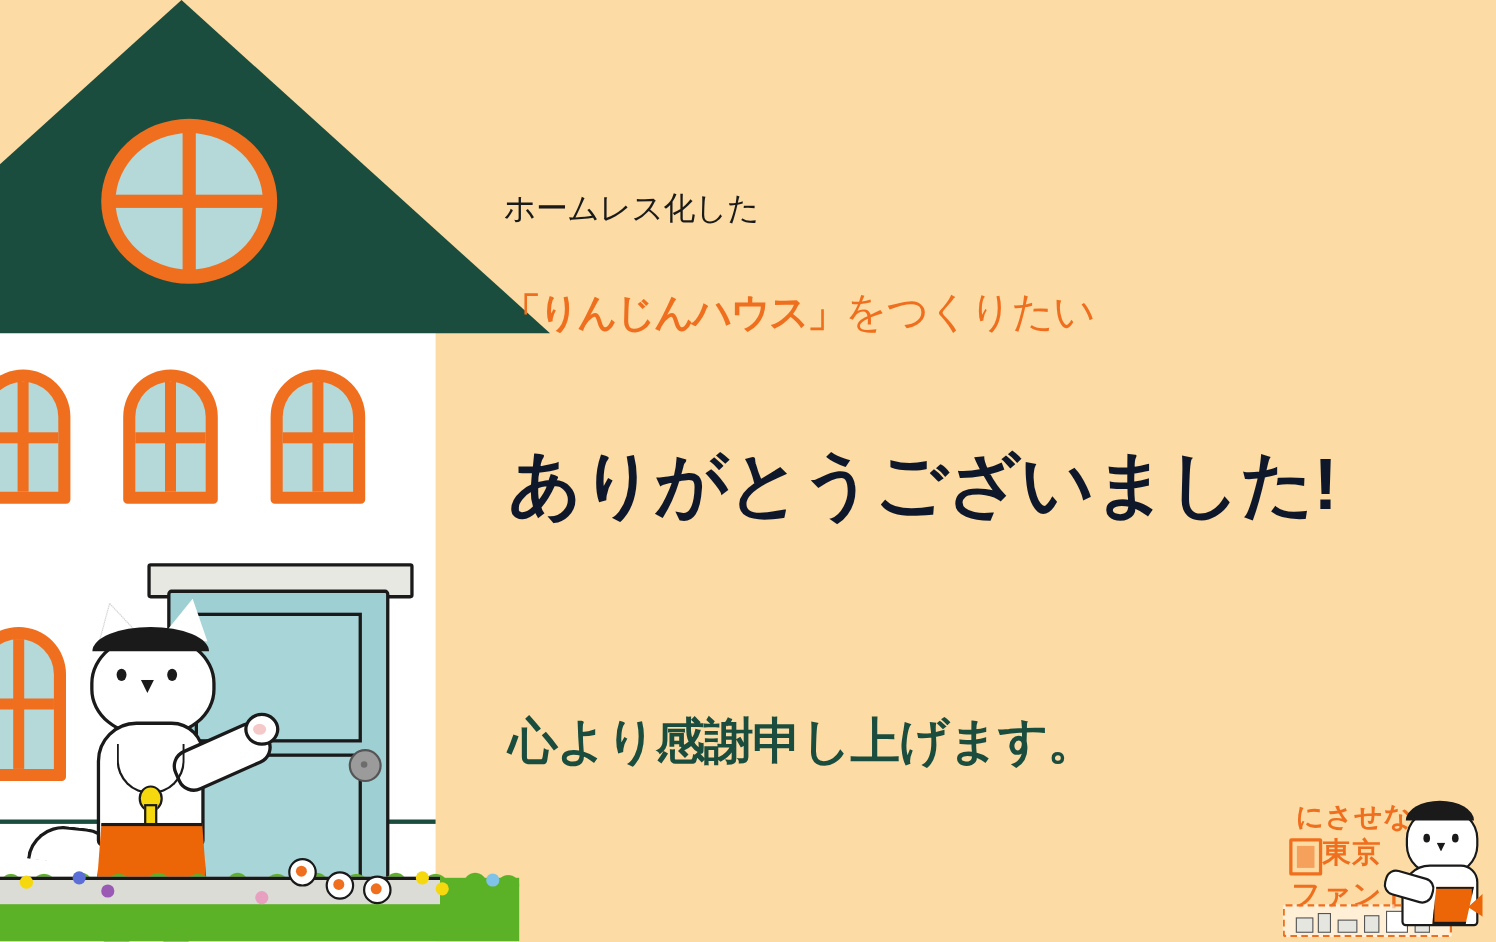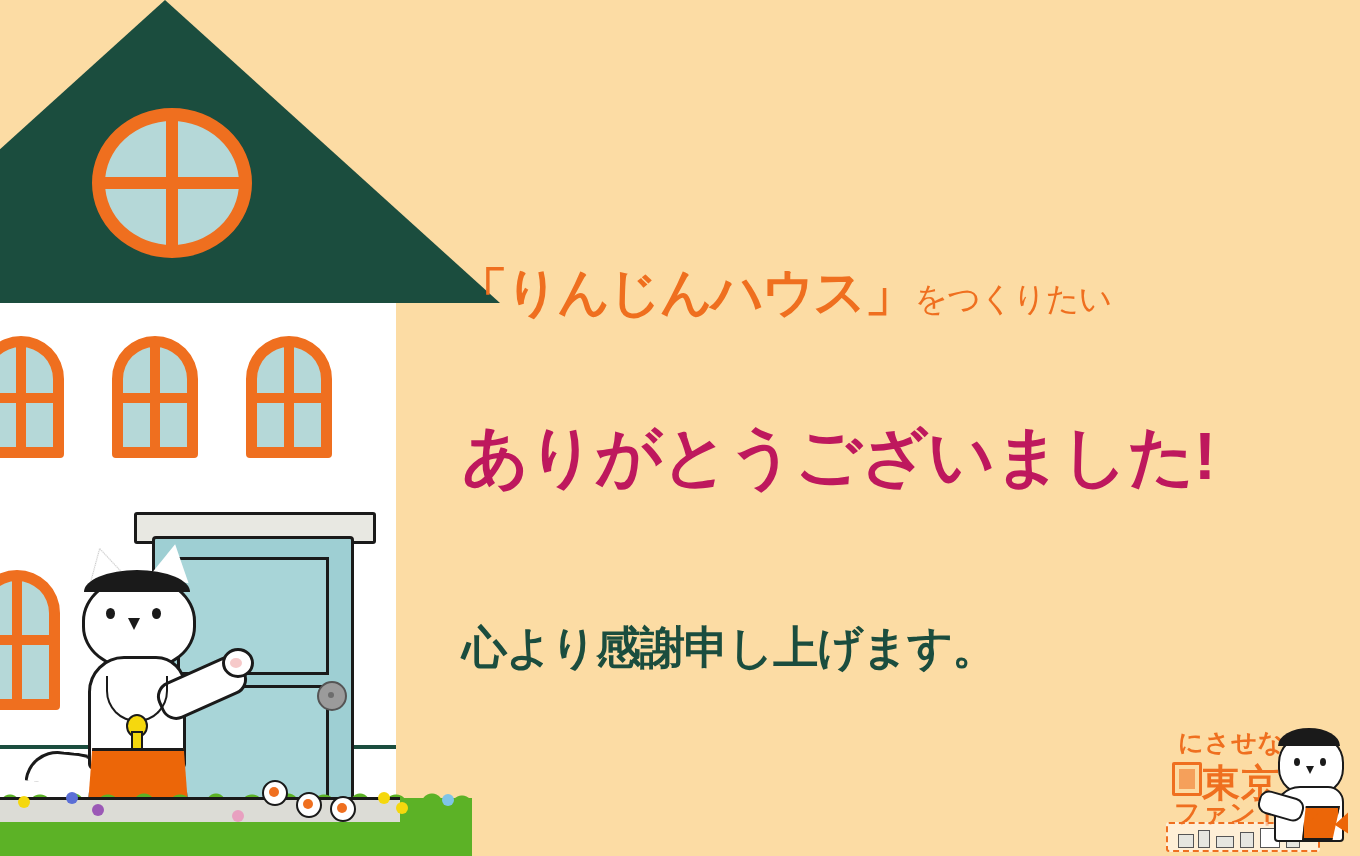--- a/index.html
+++ b/index.html
@@ -155,39 +155,39 @@
     white-space:nowrap;
   }
   .sub-line{
     position:absolute;left:458px;font-size:29px;color:#1a1a1a;white-space:nowrap;letter-spacing:-0.5px;
   }
   .sub1{top:170px;}
   .sub2{top:212px;}
   .project-line{
     position:absolute;left:456px;top:258px;white-space:nowrap;color:#ef6f1f;
   }
-  .project-name{font-size:52px;font-weight:bold;letter-spacing:-2px;}
-  .project-tail{font-size:33px;letter-spacing:-1px;}
+  .project-name{font-size:36px;font-weight:bold;letter-spacing:-2px;}
+  .project-tail{font-size:38px;letter-spacing:-1px;}
 
   .thanks{
-    position:absolute;left:462px;top:412px;
-    font-size:66px;font-weight:bold;color:#be185d;letter-spacing:-1px;white-space:nowrap;
+    position:absolute;left:462px;top:396px;
+    font-size:66px;font-weight:bold;color:#0f172a;letter-spacing:-1px;white-space:nowrap;
   }
   .message{
     position:absolute;left:462px;font-size:45px;font-weight:bold;color:#1b4d3e;
     letter-spacing:-1px;white-space:nowrap;
   }
   .msg1{top:592px;}
-  .msg2{top:618px;}
+  .msg2{top:644px;}
 
   
   #logo{position:absolute;right:0;bottom:0;width:200px;height:140px;}
   .logo-text{position:absolute;color:#ef6f1f;font-weight:bold;letter-spacing:1px;}
   .logo-l1{left:18px;top:10px;font-size:25px;}
-  .logo-l2{left:42px;top:42px;font-size:38px;font-family:Liberation Serif, serif;}
+  .logo-l2{left:42px;top:42px;font-size:26px;font-family:Liberation Serif, serif;}
   .logo-l3{left:14px;top:80px;font-size:26px;}
   .spool{
     position:absolute;left:12px;top:46px;width:24px;height:28px;
     border:3px solid #ef6f1f;border-radius:2px;
   }
   .spool::after{content:"";position:absolute;left:4px;top:4px;right:4px;bottom:4px;background:#ef6f1f;opacity:.55;}
   .skyline{
     position:absolute;left:6px;bottom:4px;width:150px;height:26px;
     border:2px dashed #ef6f1f;border-radius:3px;background:rgba(255,255,255,.55);
   }
@@ -286,20 +286,21 @@
     <div class="tinyflower tf1"></div>
     <div class="tinyflower tf2"></div>
     <div class="tinyflower tf3"></div>
     <div class="tinyflower tf4"></div>
     <div class="tinyflower tf5"></div>
     <div class="tinyflower tf6"></div>
     <div class="tinyflower tf7"></div>
   </div>
 
   <div id="textblock">
+    <div class="sub-line sub1">ホームレス化した</div>
     <div class="project-line">
       <span class="project-name">「りんじんハウス」</span><span class="project-tail">をつくりたい</span>
     </div>
     <div class="thanks">ありがとうございました!</div>
     <div class="message msg2">心より感謝申し上げます。</div>
   </div>
 
   <div id="logo">
     <div class="logo-text logo-l1">にさせない</div>
     <div class="spool"></div>

